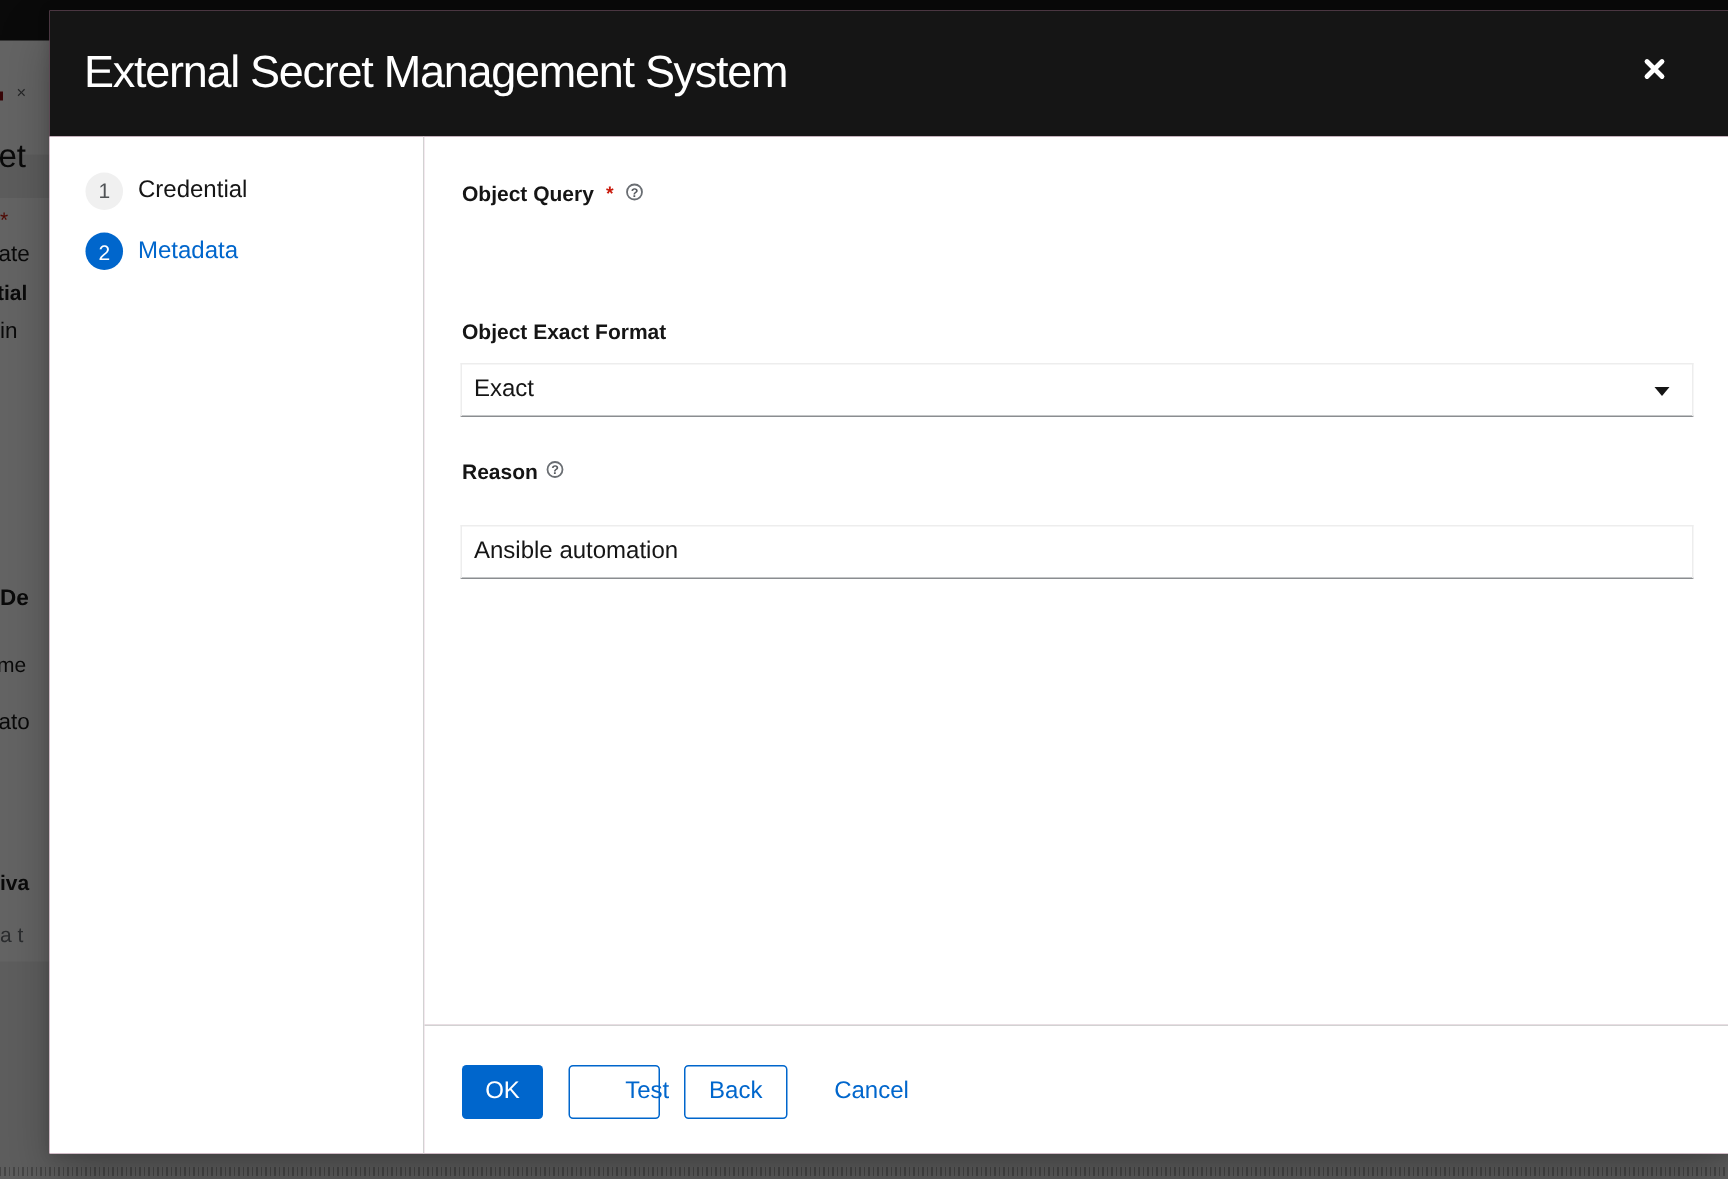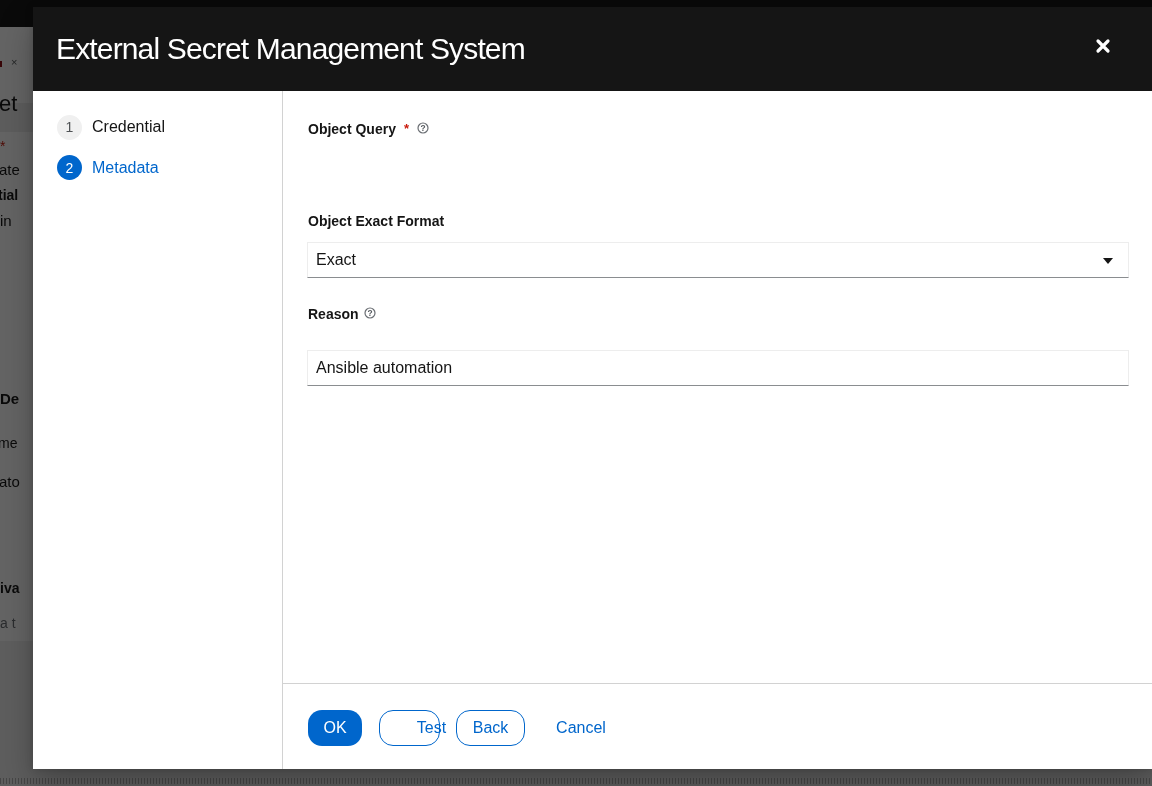--- a/index.html
+++ b/index.html
@@ -36,21 +36,21 @@
   .req { color:#c9190b; font-size:13px; margin-left:8px; }
   .helpico { margin-left:8px; display:inline-block; }
   .finput { position:absolute; left:24px; width:822px; height:36px; background:#fff;
     border:1px solid #ededed; border-bottom-color:#8a8d90; font-size:16px; color:#151515;
     padding:0 0 0 8px; display:flex; align-items:center; }
   .caret { position:absolute; right:15px; top:14.5px; width:0; height:0;
     border-left:5.5px solid transparent; border-right:5.5px solid transparent; border-top:6.5px solid #151515; }
   
   #wfoot { position:absolute; left:250px; top:676px; width:870px; height:86px; background:#fff; border-top:1px solid #d2d2d2; }
   .btn { position:absolute; top:26px; height:36px; font-size:16px; font-family:"Liberation Sans",sans-serif;
-    display:flex; align-items:center; justify-content:center; border-radius:14px; }
+    display:flex; align-items:center; justify-content:center; border-radius:3px; }
   .bprim { background:#0066cc; color:#fff; border:none; }
   .bsec { background:#fff; color:#0066cc; border:1px solid #0066cc; }
   .blink { background:transparent; color:#0066cc; border:none; }
 </style>
 </head>
 <body>
   <div id="bg">
     <div class="band1"></div>
     <div class="band2"></div>
     <div class="navbar"></div>

